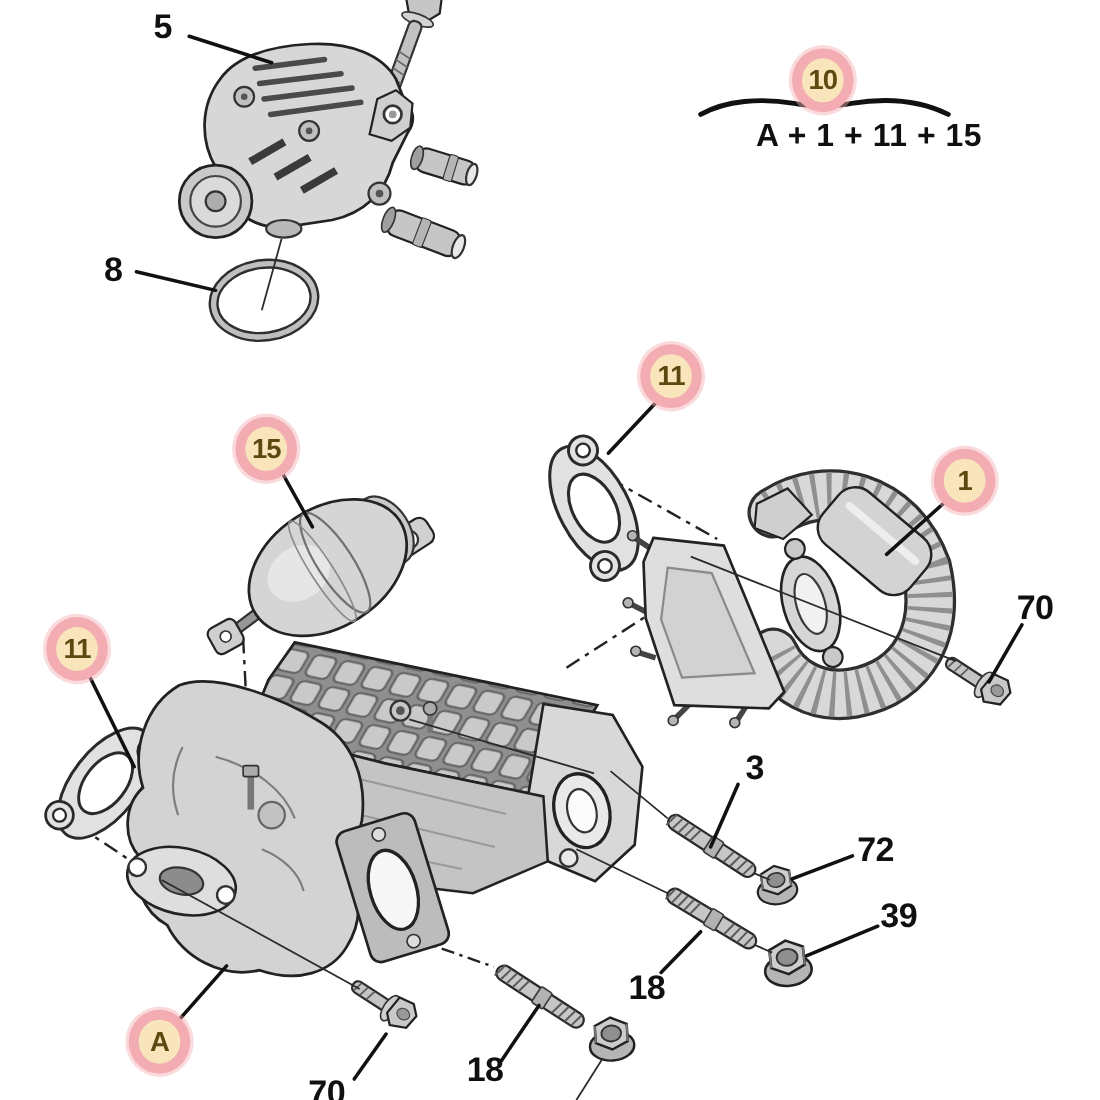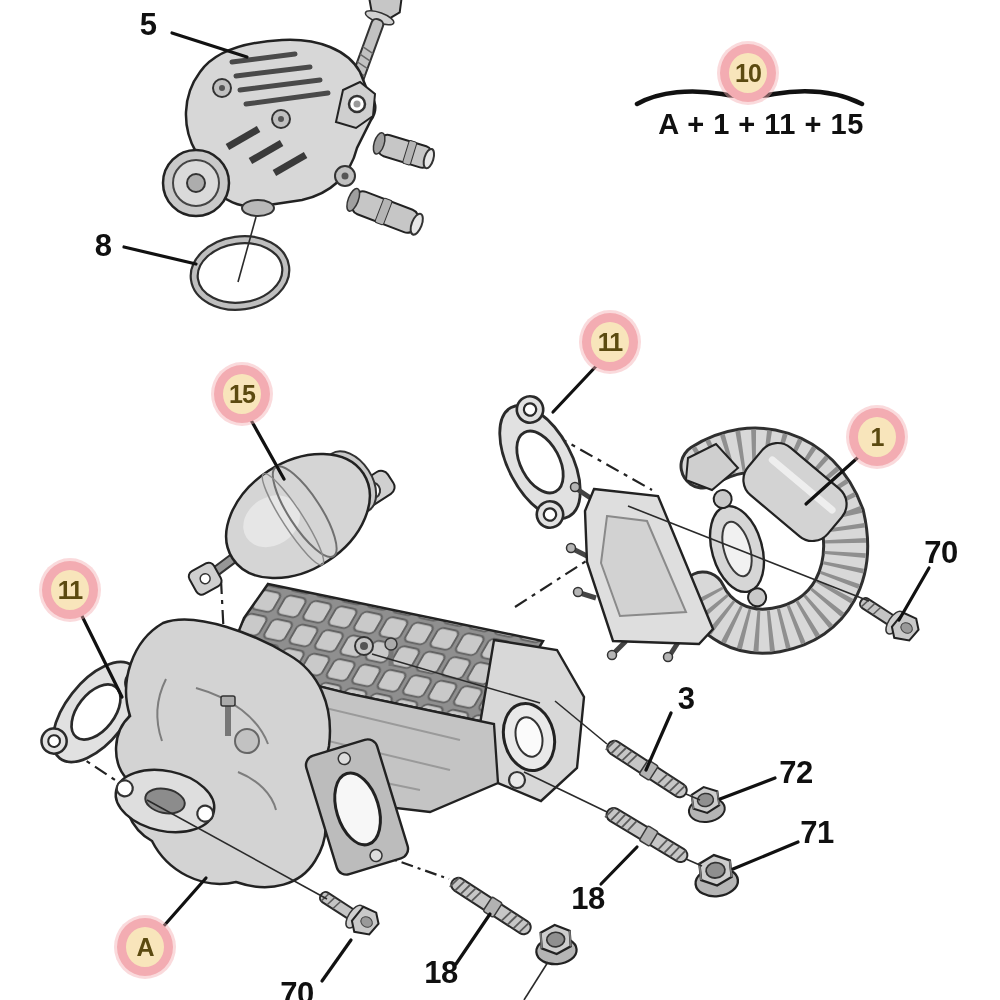--- a/index.html
+++ b/index.html
@@ -284,35 +284,35 @@
     <line x1="456" y1="964" x2="490" y2="914"></line>
     <line x1="322" y1="981" x2="351" y2="940"></line>
     <line x1="162" y1="928" x2="206" y2="878"></line>
   </g>
 </svg>
 
 <svg width="236" height="28" style="left:632px;top:84px;overflow:visible">
   <path d="M5 20 C28 7 60 5 90 10 C104 13 112 12 116 5 C120 12 128 13 142 10 C172 5 204 7 230 20" fill="none" stroke="#111" stroke-width="4.5" stroke-linecap="round"></path>
 </svg>
 
-<div class="formula-expr" style="left:761px;top:124px">A + 1 + 11 + 15</div>
+<div class="formula-expr" style="left:790px;top:124px">A + 1 + 11 + 15</div>
 
 <div>
       <div class="badge" style="left: 748px; top: 73px;">10</div>
       <div class="badge" style="left: 610px; top: 342px;">11</div>
-      <div class="badge" style="left: 242px; top: 394px;">15</div>
+      <div class="badge" style="left: 242px; top: 408px;">15</div>
       <div class="badge" style="left: 877px; top: 437px;">1</div>
       <div class="badge" style="left: 70px; top: 590px;">11</div>
       <div class="badge" style="left: 145px; top: 947px;">A</div>
     </div>
 <div>
       <div class="plabel" style="left: 148px; top: 24px;">5</div>
       <div class="plabel" style="left: 103px; top: 245px;">8</div>
       <div class="plabel" style="left: 941px; top: 552px;">70</div>
       <div class="plabel" style="left: 686px; top: 698px;">3</div>
       <div class="plabel" style="left: 796px; top: 772px;">72</div>
-      <div class="plabel" style="left: 817px; top: 832px;">71</div>
+      <div class="plabel" style="left: 817px; top: 832px;">39</div>
       <div class="plabel" style="left: 588px; top: 898px;">18</div>
       <div class="plabel" style="left: 441px; top: 972px;">18</div>
       <div class="plabel" style="left: 297px; top: 993px;">70</div>
     </div>
 
 </div>
 
 </body></html>

